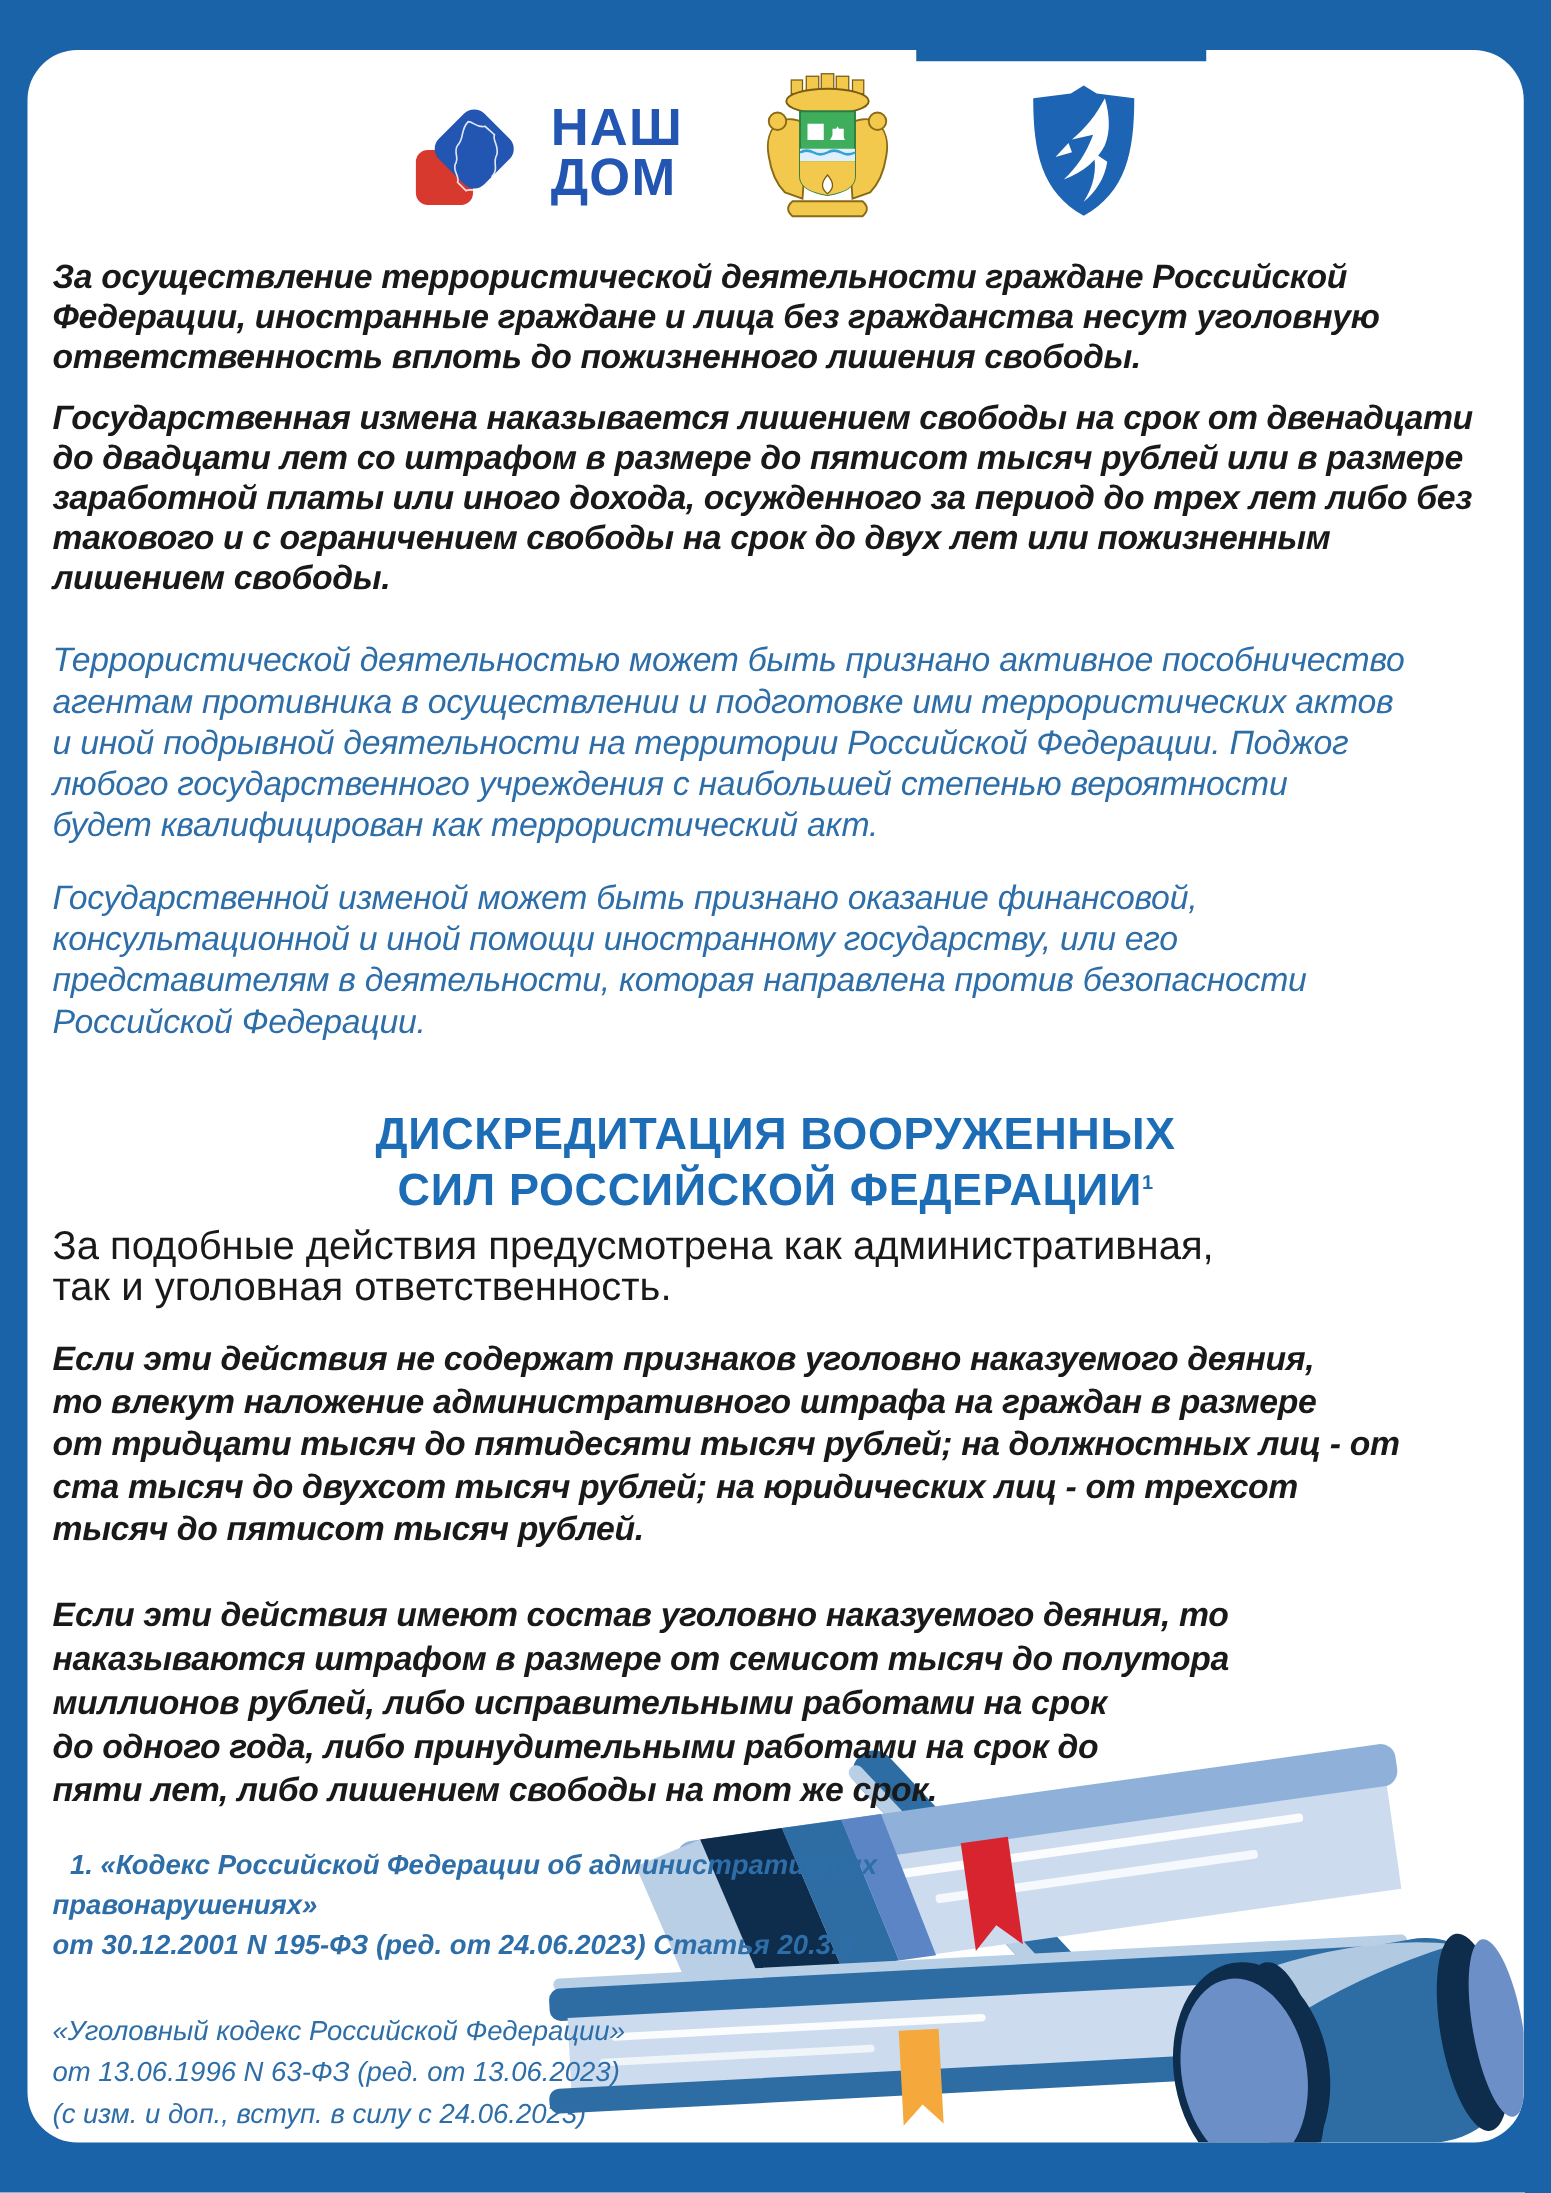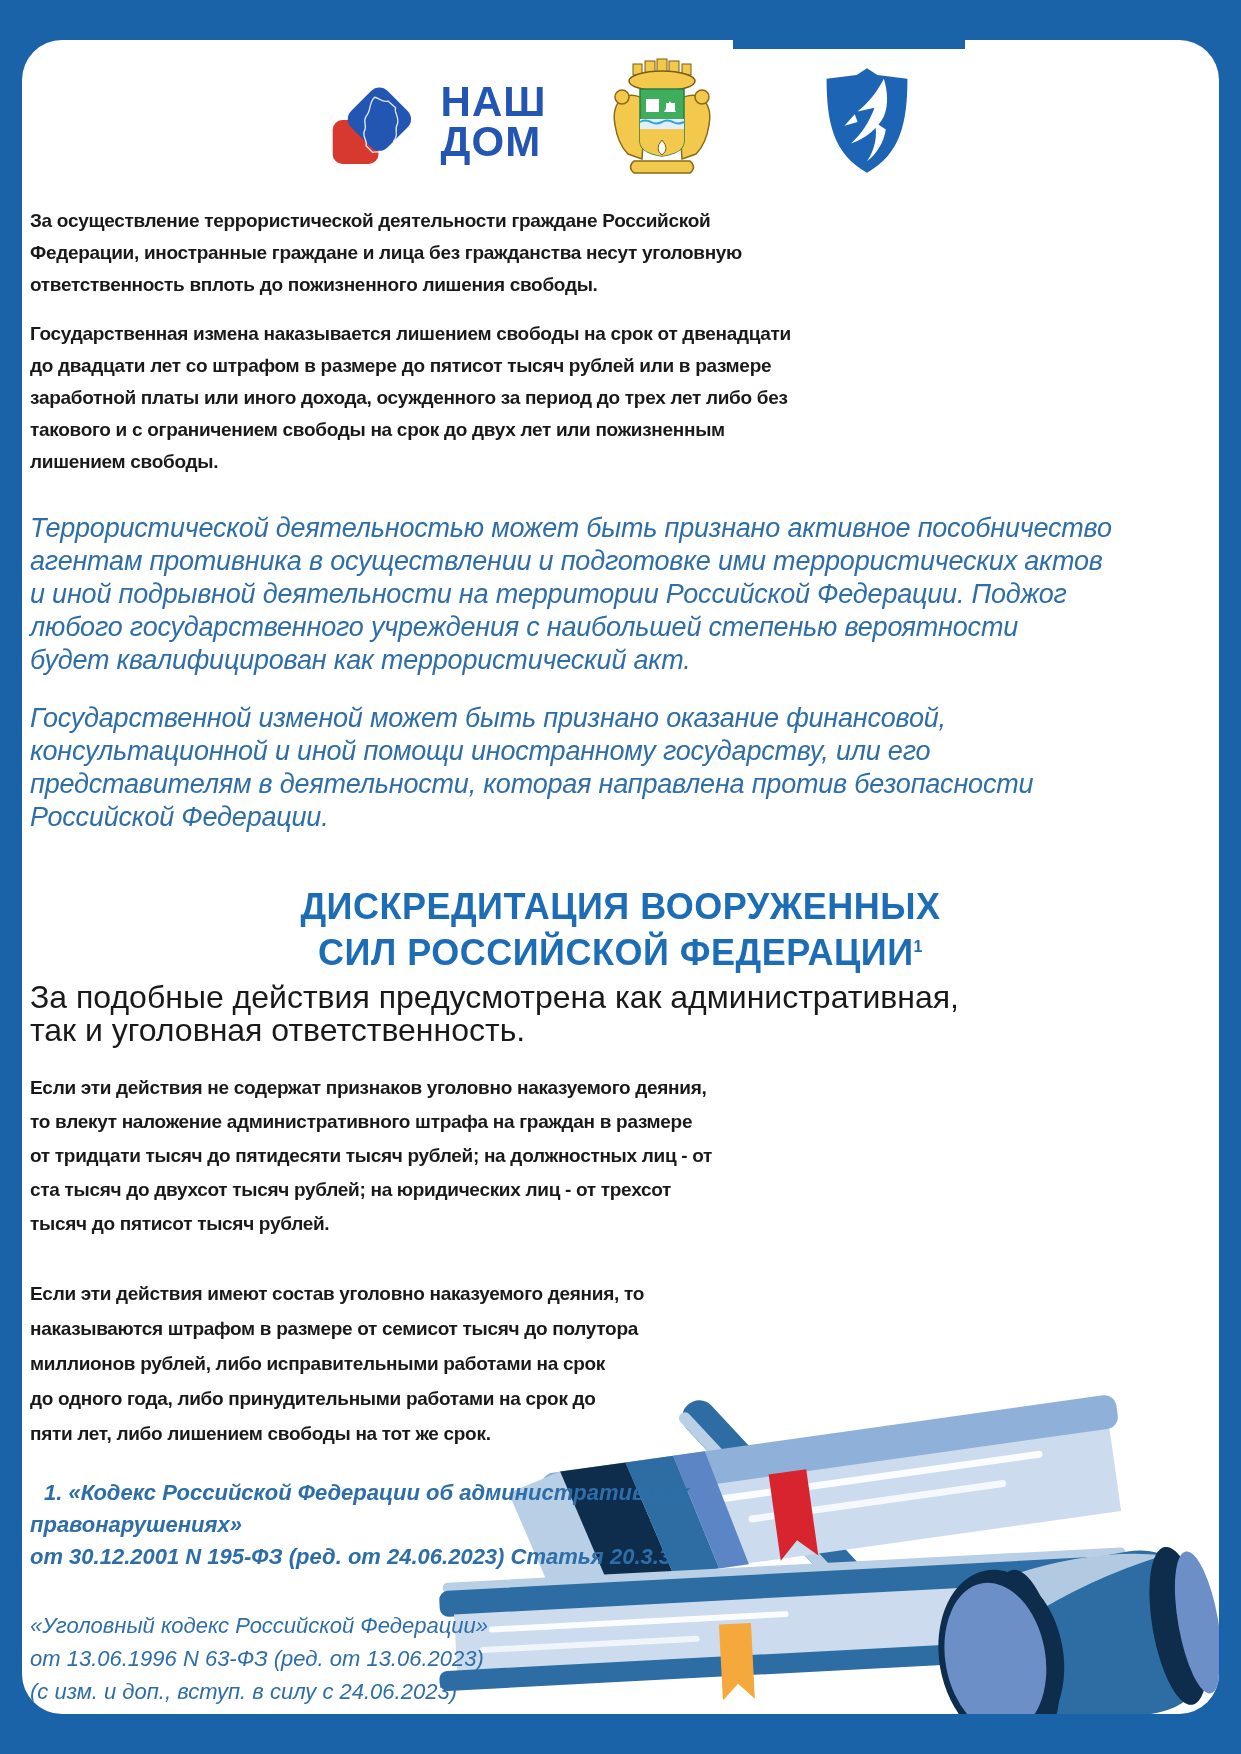--- a/index.html
+++ b/index.html
@@ -11,36 +11,37 @@
     overflow:hidden;
   }
   .page {
     position:absolute; left:22px; right:22px; top:40px; bottom:40px;
     background:#ffffff; border-radius:40px; overflow:hidden;
   }
   .top-notch {
     position:absolute; left:711px; top:0; width:232px; height:9px;
     background:#1b63a9;
   }
-  .content { position:relative; z-index:1; padding:0 8px; }
+  .content { position:relative; z-index:1; padding:0 20px; }
 
   
   .logos { margin-top:16px; height:132px; display:flex; justify-content:center; align-items:center; }
   .logo-nashdom { display:flex; align-items:center; margin-right:46px; }
   .logo-nashdom svg { width:100px; height:100px; }
   .wordmark { margin-left:14px; color:#2356b2; font-weight:bold; font-size:42px; line-height:40px; letter-spacing:1px; }
   .logo-coat svg { width:140px; height:130px; }
   .logo-shield { margin-left:88px; }
   .logo-shield svg { width:94px; height:118px; }
 
   
   .p { white-space:pre-line; }
   .p-bold {
-    color:#191919; font-weight:bold; font-size:19px; line-height:32px;
+    color:#191919; font-weight:bold; font-size:27px; line-height:32px;
     letter-spacing:-0.3px;
+    font-style:italic;
   }
   .p-blue {
     color:#2e6ea8; font-style:italic; font-size:27px; line-height:33px;
     letter-spacing:-0.2px;
   }
   .p-regular { color:#191919; font-weight:normal; font-size:32px; line-height:33px; }
 
   .m-p1 { margin-top:17px; }
   .m-p2 { margin-top:34px; }
   .m-p3 { margin-top:17px; line-height:32px; }

